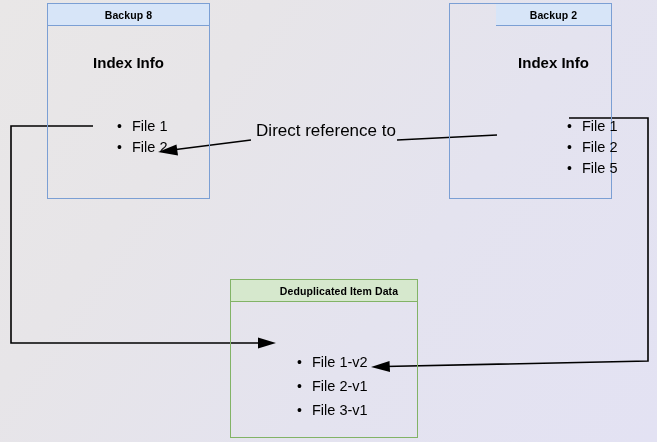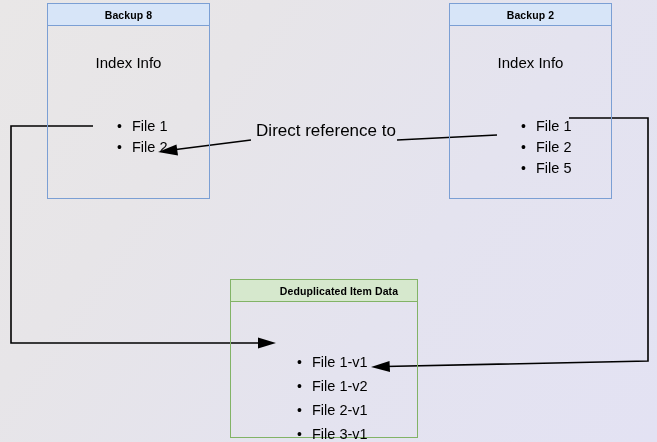--- a/index.html
+++ b/index.html
@@ -56,20 +56,21 @@
     height: calc(100% - 22px);
   }
   .body-title {
     position: absolute;
     left: 0;
     right: 0;
     top: 28px;
     text-align: center;
     font-size: 15px;
     color: #000000;
+    font-weight: bold;
   }
   
   ul.items {
     position: absolute;
     margin: 16px;
     padding: 0;
     list-style: none;
   }
   ul.items li {
     position: relative;
@@ -146,37 +147,36 @@
     <div class="node-header">Backup 8</div>
     <div class="node-body">
       <div class="body-title">Index Info</div>
       <ul class="items" id="backup1-items">
         <li>File 1</li>
         <li>File 2</li>
       </ul>
     </div>
   </div>
 
-  <div class="node" id="backup2" style="left:449px; top:3px; width:163px; height:196px;">
+  <div class="node" id="backup2" style="left:449px; top:3px; width:163px; height:196px;padding-left:46px;">
     <div class="node-header">Backup 2</div>
     <div class="node-body">
       <div class="body-title">Index Info</div>
       <ul class="items" id="backup2-items">
         <li>File 1</li>
         <li>File 2</li>
         <li>File 5</li>
       </ul>
     </div>
   </div>
 
   <div class="node green" id="dedup" style="left:230px; top:279px; width:188px; height:159px;">
     <div class="node-header">Deduplicated Item Data</div>
     <div class="node-body">
       <ul class="items" id="dedup-items">
-        <li>File 1-v1</li>
         <li>File 1-v2</li>
         <li>File 2-v1</li>
         <li>File 3-v1</li>
       </ul>
     </div>
   </div>
 
   <div class="edge-label" style="left:252px; top:123px; width:148px;">
     <div>Direct reference to</div>
   </div>

